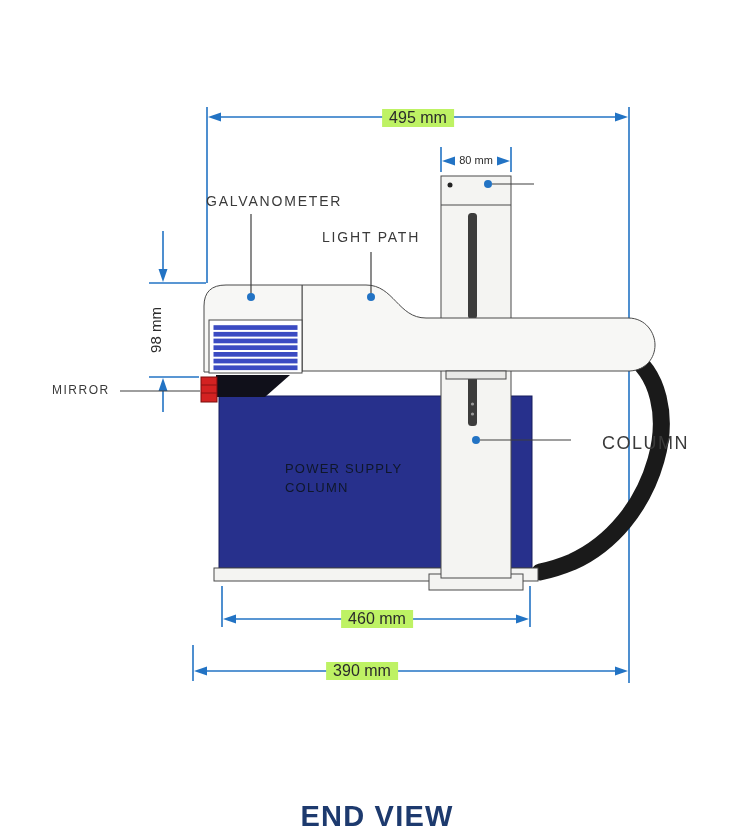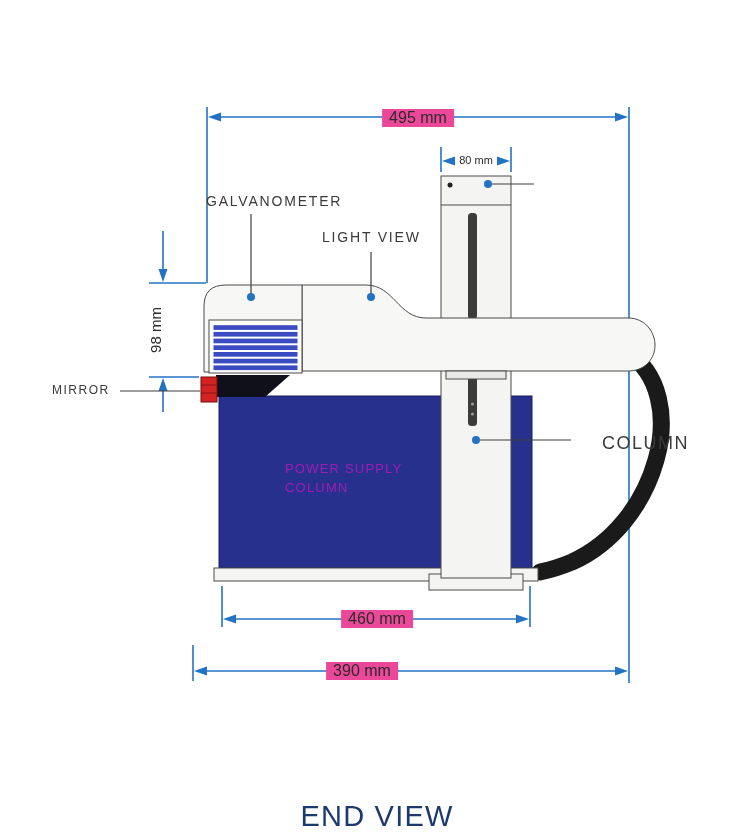--- a/index.html
+++ b/index.html
@@ -6,29 +6,29 @@
   html,body{margin:0;padding:0;background:#ffffff}
   #stage{position:relative;width:754px;height:840px;background:#ffffff;font-family:"Liberation Sans",sans-serif;overflow:hidden}
   #drawing{position:absolute;left:0;top:0}
   .lbl{position:absolute;white-space:nowrap;color:#3a3a3a}
   .lbl-main{font-size:14px;letter-spacing:1.8px}
   #lbl-galvanometer{left:206px;top:193px}
   #lbl-lightpath{left:322px;top:229px}
   #lbl-handwheel{left:540px;top:174px;font-size:11.5px;letter-spacing:.4px;line-height:14px}
   #lbl-mirror{left:52px;top:383px;font-size:12px;letter-spacing:1.5px}
   #lbl-column{left:602px;top:433px;font-size:18px;letter-spacing:1.5px}
-  #lbl-chassis{left:285px;top:459px;color:#a21caf;font-size:13px;letter-spacing:1.2px;line-height:19px}
-  .dim{position:absolute;transform:translate(-50%,-50%);font-size:16px;color:#2b2b2b;background:#ec4899;padding:0 7px;white-space:nowrap}
+  #lbl-chassis{left:285px;top:459px;color:#0f172a;font-size:13px;letter-spacing:1.2px;line-height:19px}
+  .dim{position:absolute;transform:translate(-50%,-50%);font-size:16px;color:#2b2b2b;background:#bef264;padding:0 7px;white-space:nowrap}
   .dim.nobg{background:transparent;padding:0}
   #dim-495{left:418px;top:118px}
   #dim-80{left:476px;top:160px;font-size:11px}
   #dim-98{left:155px;top:330px;transform:translate(-50%,-50%) rotate(-90deg);font-size:15px}
   #dim-350{left:377px;top:619px}
   #dim-390{left:362px;top:671px}
-  #title{position:absolute;left:377px;top:800px;transform:translateX(-50%);font-size:29px;font-weight:normal;letter-spacing:1.2px;color:#1d3a6e;white-space:nowrap}
+  #title{position:absolute;left:377px;top:800px;transform:translateX(-50%);font-size:29px;font-weight:bold;letter-spacing:1.2px;color:#1d3a6e;white-space:nowrap}
 </style>
 </head>
 <body>
 
 <div id="stage">
 
   <svg id="drawing" width="754" height="840" viewBox="0 0 754 840">
 
     <line x1="629" y1="107" x2="629" y2="683" stroke-width="1.6" stroke="#2273c4"></line>
 
@@ -102,21 +102,21 @@
     </g>
     <g fill="#2273c4">
       <circle cx="251" cy="297" r="4"></circle>
       <circle cx="371" cy="297" r="4"></circle>
       <circle cx="488" cy="184" r="4"></circle>
       <circle cx="476" cy="440" r="4"></circle>
     </g>
   </svg>
 
   <div class="lbl lbl-main" id="lbl-galvanometer">GALVANOMETER</div>
-  <div class="lbl lbl-main" id="lbl-lightpath">LIGHT VIEW</div>
+  <div class="lbl lbl-main" id="lbl-lightpath">LIGHT PATH</div>
   <div class="lbl" id="lbl-mirror">MIRROR</div>
   <div class="lbl" id="lbl-chassis">
     <div>POWER SUPPLY</div>
     <div>COLUMN</div>
   </div>
   <div class="lbl" id="lbl-column">COLUMN</div>
 
   <span class="dim" id="dim-495">495 mm</span>
   <span class="dim nobg" id="dim-80">80 mm</span>
   <span class="dim nobg" id="dim-98">98 mm</span>

